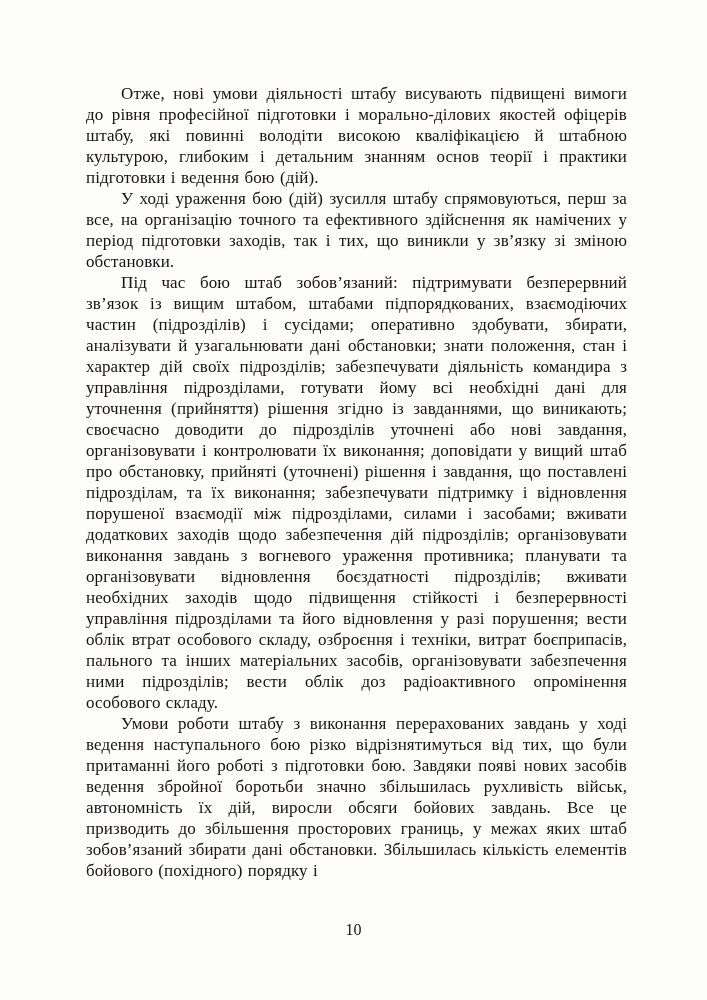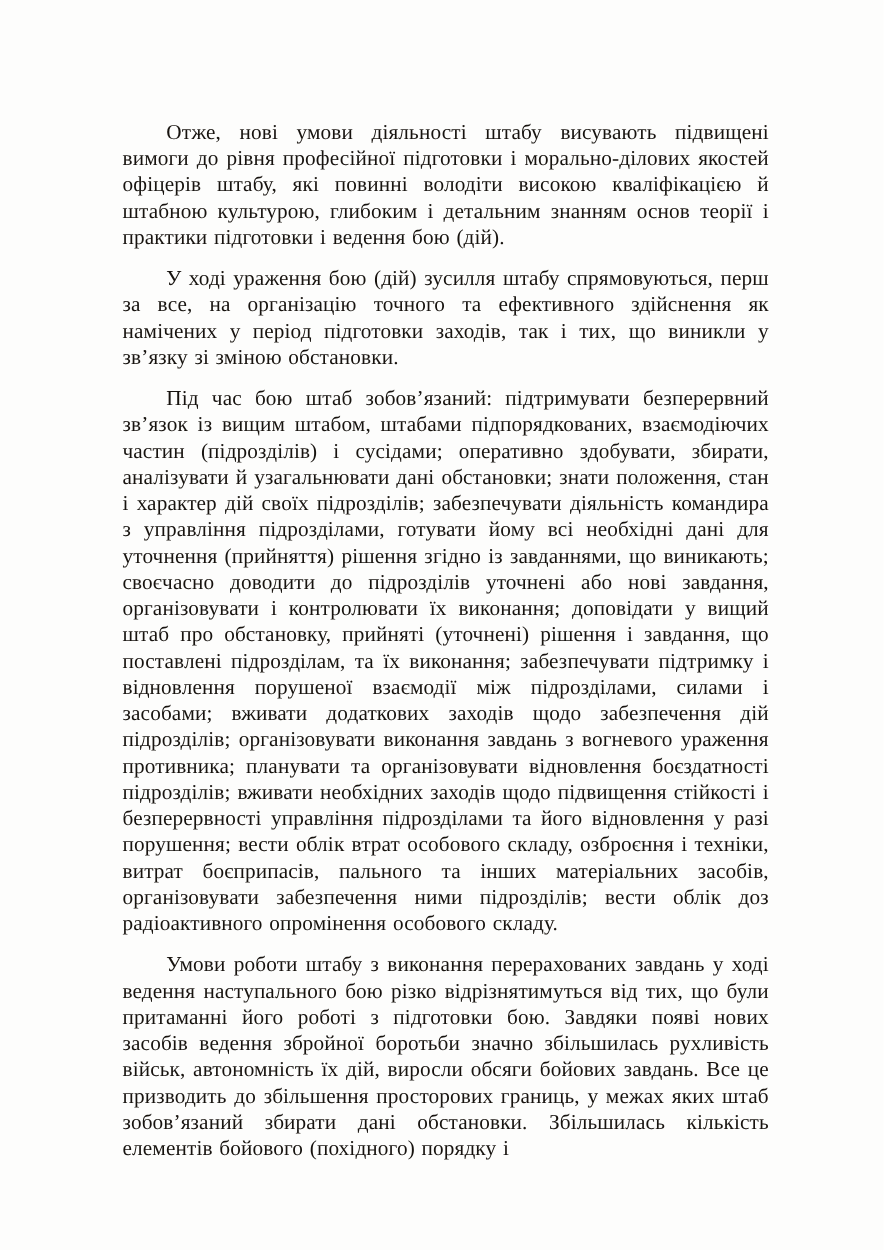--- a/index.html
+++ b/index.html
@@ -24,21 +24,21 @@
     left: 86px;
     top: 83px;
     width: 541px;
     font-size: 17px;
     line-height: 21px;
     text-align: justify;
     color: #17130f;
     letter-spacing: 0.1px;
   }
   .text-block p {
-    margin: 12px;
+    margin: 0;
     padding: 0;
     text-indent: 35px;
     word-spacing: 1px;
   }
   .page-number {
     position: absolute;
     top: 921px;
     left: 0;
     width: 707px;
     text-align: center;
@@ -49,13 +49,14 @@
 </head>
 <body>
 
 <div class="page">
   <div class="text-block">
     <p>Отже, нові умови діяльності штабу висувають підвищені вимоги до рівня професійної підготовки і морально-ділових якостей офіцерів штабу, які повинні володіти високою кваліфікацією й штабною культурою, глибоким і детальним знанням основ теорії і практики підготовки і ведення бою (дій).</p>
     <p>У ході ураження бою (дій) зусилля штабу спрямовуються, перш за все, на організацію точного та ефективного здійснення як намічених у період підготовки заходів, так і тих, що виникли у зв’язку зі зміною обстановки.</p>
     <p>Під час бою штаб зобов’язаний: підтримувати безперервний зв’язок із вищим штабом, штабами підпорядкованих, взаємодіючих частин (підрозділів) і сусідами; оперативно здобувати, збирати, аналізувати й узагальнювати дані обстановки; знати положення, стан і характер дій своїх підрозділів; забезпечувати діяльність командира з управління підрозділами, готувати йому всі необхідні дані для уточнення (прийняття) рішення згідно із завданнями, що виникають; своєчасно доводити до підрозділів уточнені або нові завдання, організовувати і контролювати їх виконання; доповідати у вищий штаб про обстановку, прийняті (уточнені) рішення і завдання, що поставлені підрозділам, та їх виконання; забезпечувати підтримку і відновлення порушеної взаємодії між підрозділами, силами і засобами; вживати додаткових заходів щодо забезпечення дій підрозділів; організовувати виконання завдань з вогневого ураження противника; планувати та організовувати відновлення боєздатності підрозділів; вживати необхідних заходів щодо підвищення стійкості і безперервності управління підрозділами та його відновлення у разі порушення; вести облік втрат особового складу, озброєння і техніки, витрат боєприпасів, пального та інших матеріальних засобів, організовувати забезпечення ними підрозділів; вести облік доз радіоактивного опромінення особового складу.</p>
     <p>Умови роботи штабу з виконання перерахованих завдань у ході ведення наступального бою різко відрізнятимуться від тих, що були притаманні його роботі з підготовки бою. Завдяки появі нових засобів ведення збройної боротьби значно збільшилась рухливість військ, автономність їх дій, виросли обсяги бойових завдань. Все це призводить до збільшення просторових границь, у межах яких штаб зобов’язаний збирати дані обстановки. Збільшилась кількість елементів бойового (похідного) порядку і</p>
   </div>
+  <div class="page-number">10</div>
 </div>
 
 </body></html>

